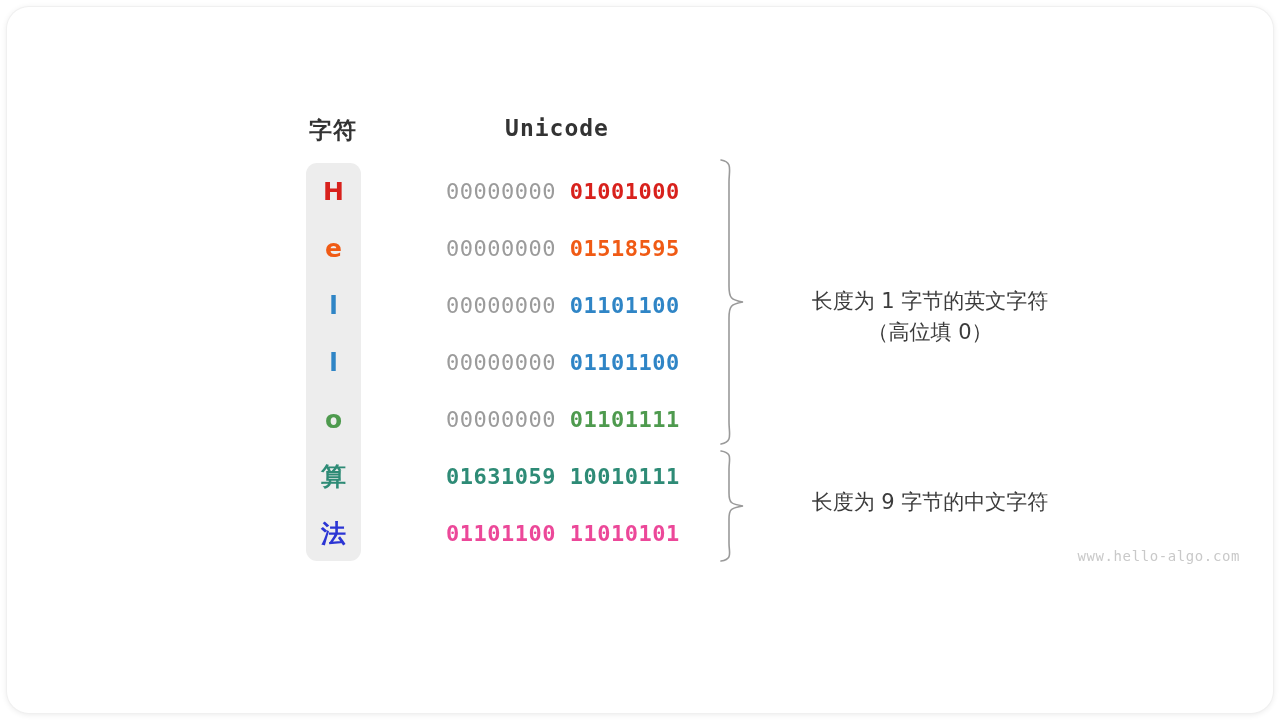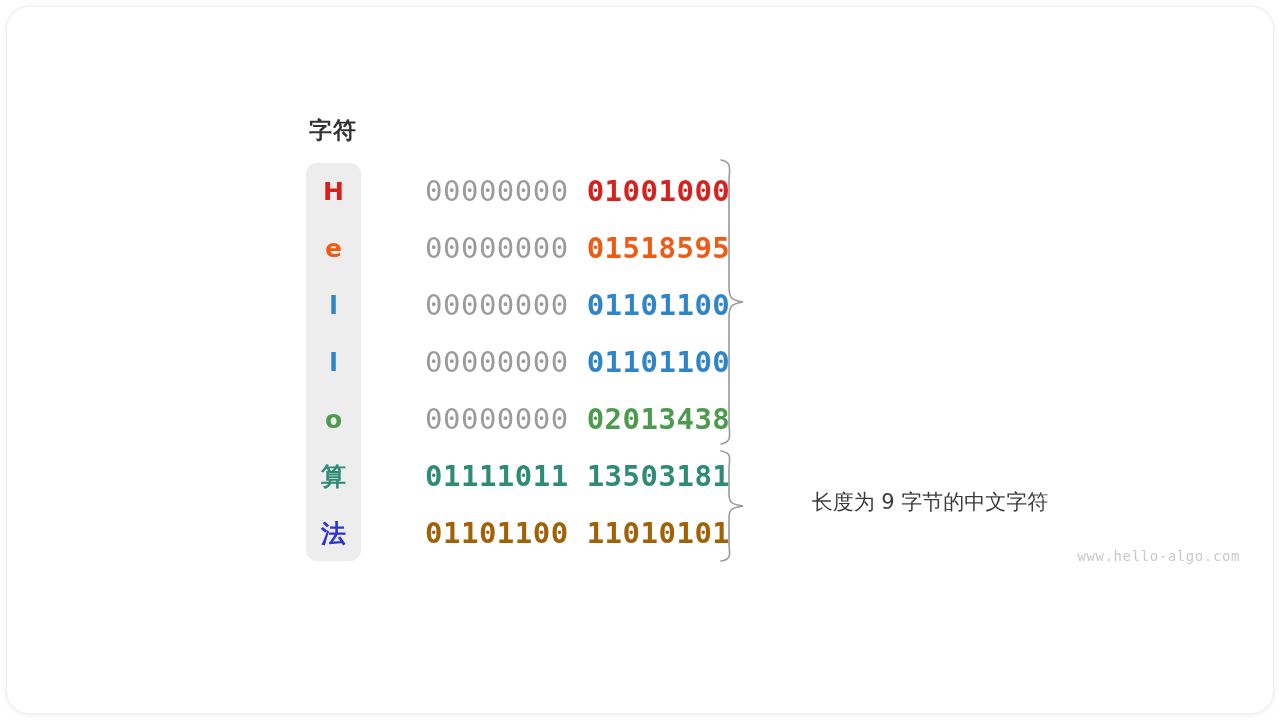--- a/index.html
+++ b/index.html
@@ -84,26 +84,26 @@
     line-height: 57px;
     text-align: center;
     font-size: 25px;
     font-weight: bold;
   }
   .row .char.latin {
     font-family: "DejaVu Sans", "Liberation Sans", sans-serif;
   }
   .row .bits {
     position: absolute;
-    left: 425px;
+    left: 446px;
     top: 0;
     height: 57px;
     line-height: 57px;
     font-family: "DejaVu Sans Mono", "Liberation Mono", monospace;
-    font-size: 29px;
+    font-size: 22px;
     letter-spacing: 0.5px;
     white-space: pre;
   }
   .bits .hi {
     color: #9b9b9b;
     font-weight: normal;
   }
   .bits .lo {
     font-weight: bold;
   }
@@ -135,20 +135,21 @@
   }
 </style>
 </head>
 <body>
 
 <div id="canvas">
 
   <div class="card"></div>
 
   <div class="hdr hdr-char">字符</div>
+  <div class="hdr hdr-unicode">Unicode</div>
 
   <div class="char-strip"></div>
 
   <div id="rows">
       <div class="row" style="top: 163px;">
         <div class="char latin" style="color: rgb(216, 33, 28);">H</div>
         <div class="bits"><span class="hi">00000000 </span><span class="lo" style="color: rgb(216, 33, 28);">01001000</span></div>
       </div>
       <div class="row" style="top: 220px;">
         <div class="char latin" style="color: rgb(240, 90, 20);">e</div>
@@ -157,29 +158,29 @@
       <div class="row" style="top: 277px;">
         <div class="char latin" style="color: rgb(47, 133, 198);">l</div>
         <div class="bits"><span class="hi">00000000 </span><span class="lo" style="color: rgb(47, 133, 198);">01101100</span></div>
       </div>
       <div class="row" style="top: 334px;">
         <div class="char latin" style="color: rgb(47, 133, 198);">l</div>
         <div class="bits"><span class="hi">00000000 </span><span class="lo" style="color: rgb(47, 133, 198);">01101100</span></div>
       </div>
       <div class="row" style="top: 391px;">
         <div class="char latin" style="color: rgb(78, 154, 78);">o</div>
-        <div class="bits"><span class="hi">00000000 </span><span class="lo" style="color: rgb(78, 154, 78);">02013438</span></div>
+        <div class="bits"><span class="hi">00000000 </span><span class="lo" style="color: rgb(78, 154, 78);">01101111</span></div>
       </div>
       <div class="row" style="top: 448px;">
         <div class="char" style="color: rgb(46, 139, 118);">算</div>
-        <div class="bits"><span class="hi"></span><span class="lo" style="color: rgb(46, 139, 118);">01111011 13503181</span></div>
+        <div class="bits"><span class="hi"></span><span class="lo" style="color: rgb(46, 139, 118);">01631059 10010111</span></div>
       </div>
       <div class="row" style="top: 505px;">
         <div class="char" style="color: rgb(43, 53, 212);">法</div>
-        <div class="bits"><span class="hi"></span><span class="lo" style="color: #a16207;">01101100 11010101</span></div>
+        <div class="bits"><span class="hi"></span><span class="lo" style="color: #ec4899;">01101100 11010101</span></div>
       </div>
     </div>
 
   <svg class="brace" style="left:715px; top:158px;" width="36" height="288" viewBox="0 0 36 288">
     <path d="M 6 2
              C 18 4, 14 12, 14 24
              L 14 128
              C 14 140, 16 142, 28 144
              C 16 146, 14 148, 14 160
              L 14 264
@@ -189,20 +190,24 @@
   <svg class="brace" style="left:715px; top:449px;" width="36" height="114" viewBox="0 0 36 114">
     <path d="M 6 2
              C 18 4, 14 10, 14 20
              L 14 44
              C 14 54, 16 55, 28 57
              C 16 59, 14 60, 14 70
              L 14 94
              C 14 104, 18 110, 6 112" fill="none" stroke="#9a9a9a" stroke-width="1.6" stroke-linecap="round"></path>
   </svg>
 
+  <div class="anno" style="left:784px; top:286px; width:292px;">
+    <div>长度为 1 字节的英文字符</div>
+    <div>（高位填 0）</div>
+  </div>
 
   <div class="anno" style="left:784px; top:487px; width:292px;">
     <div>长度为 9 字节的中文字符</div>
   </div>
 
   <div class="watermark">www.hello-algo.com</div>
 
 </div>
 
 </body></html>

